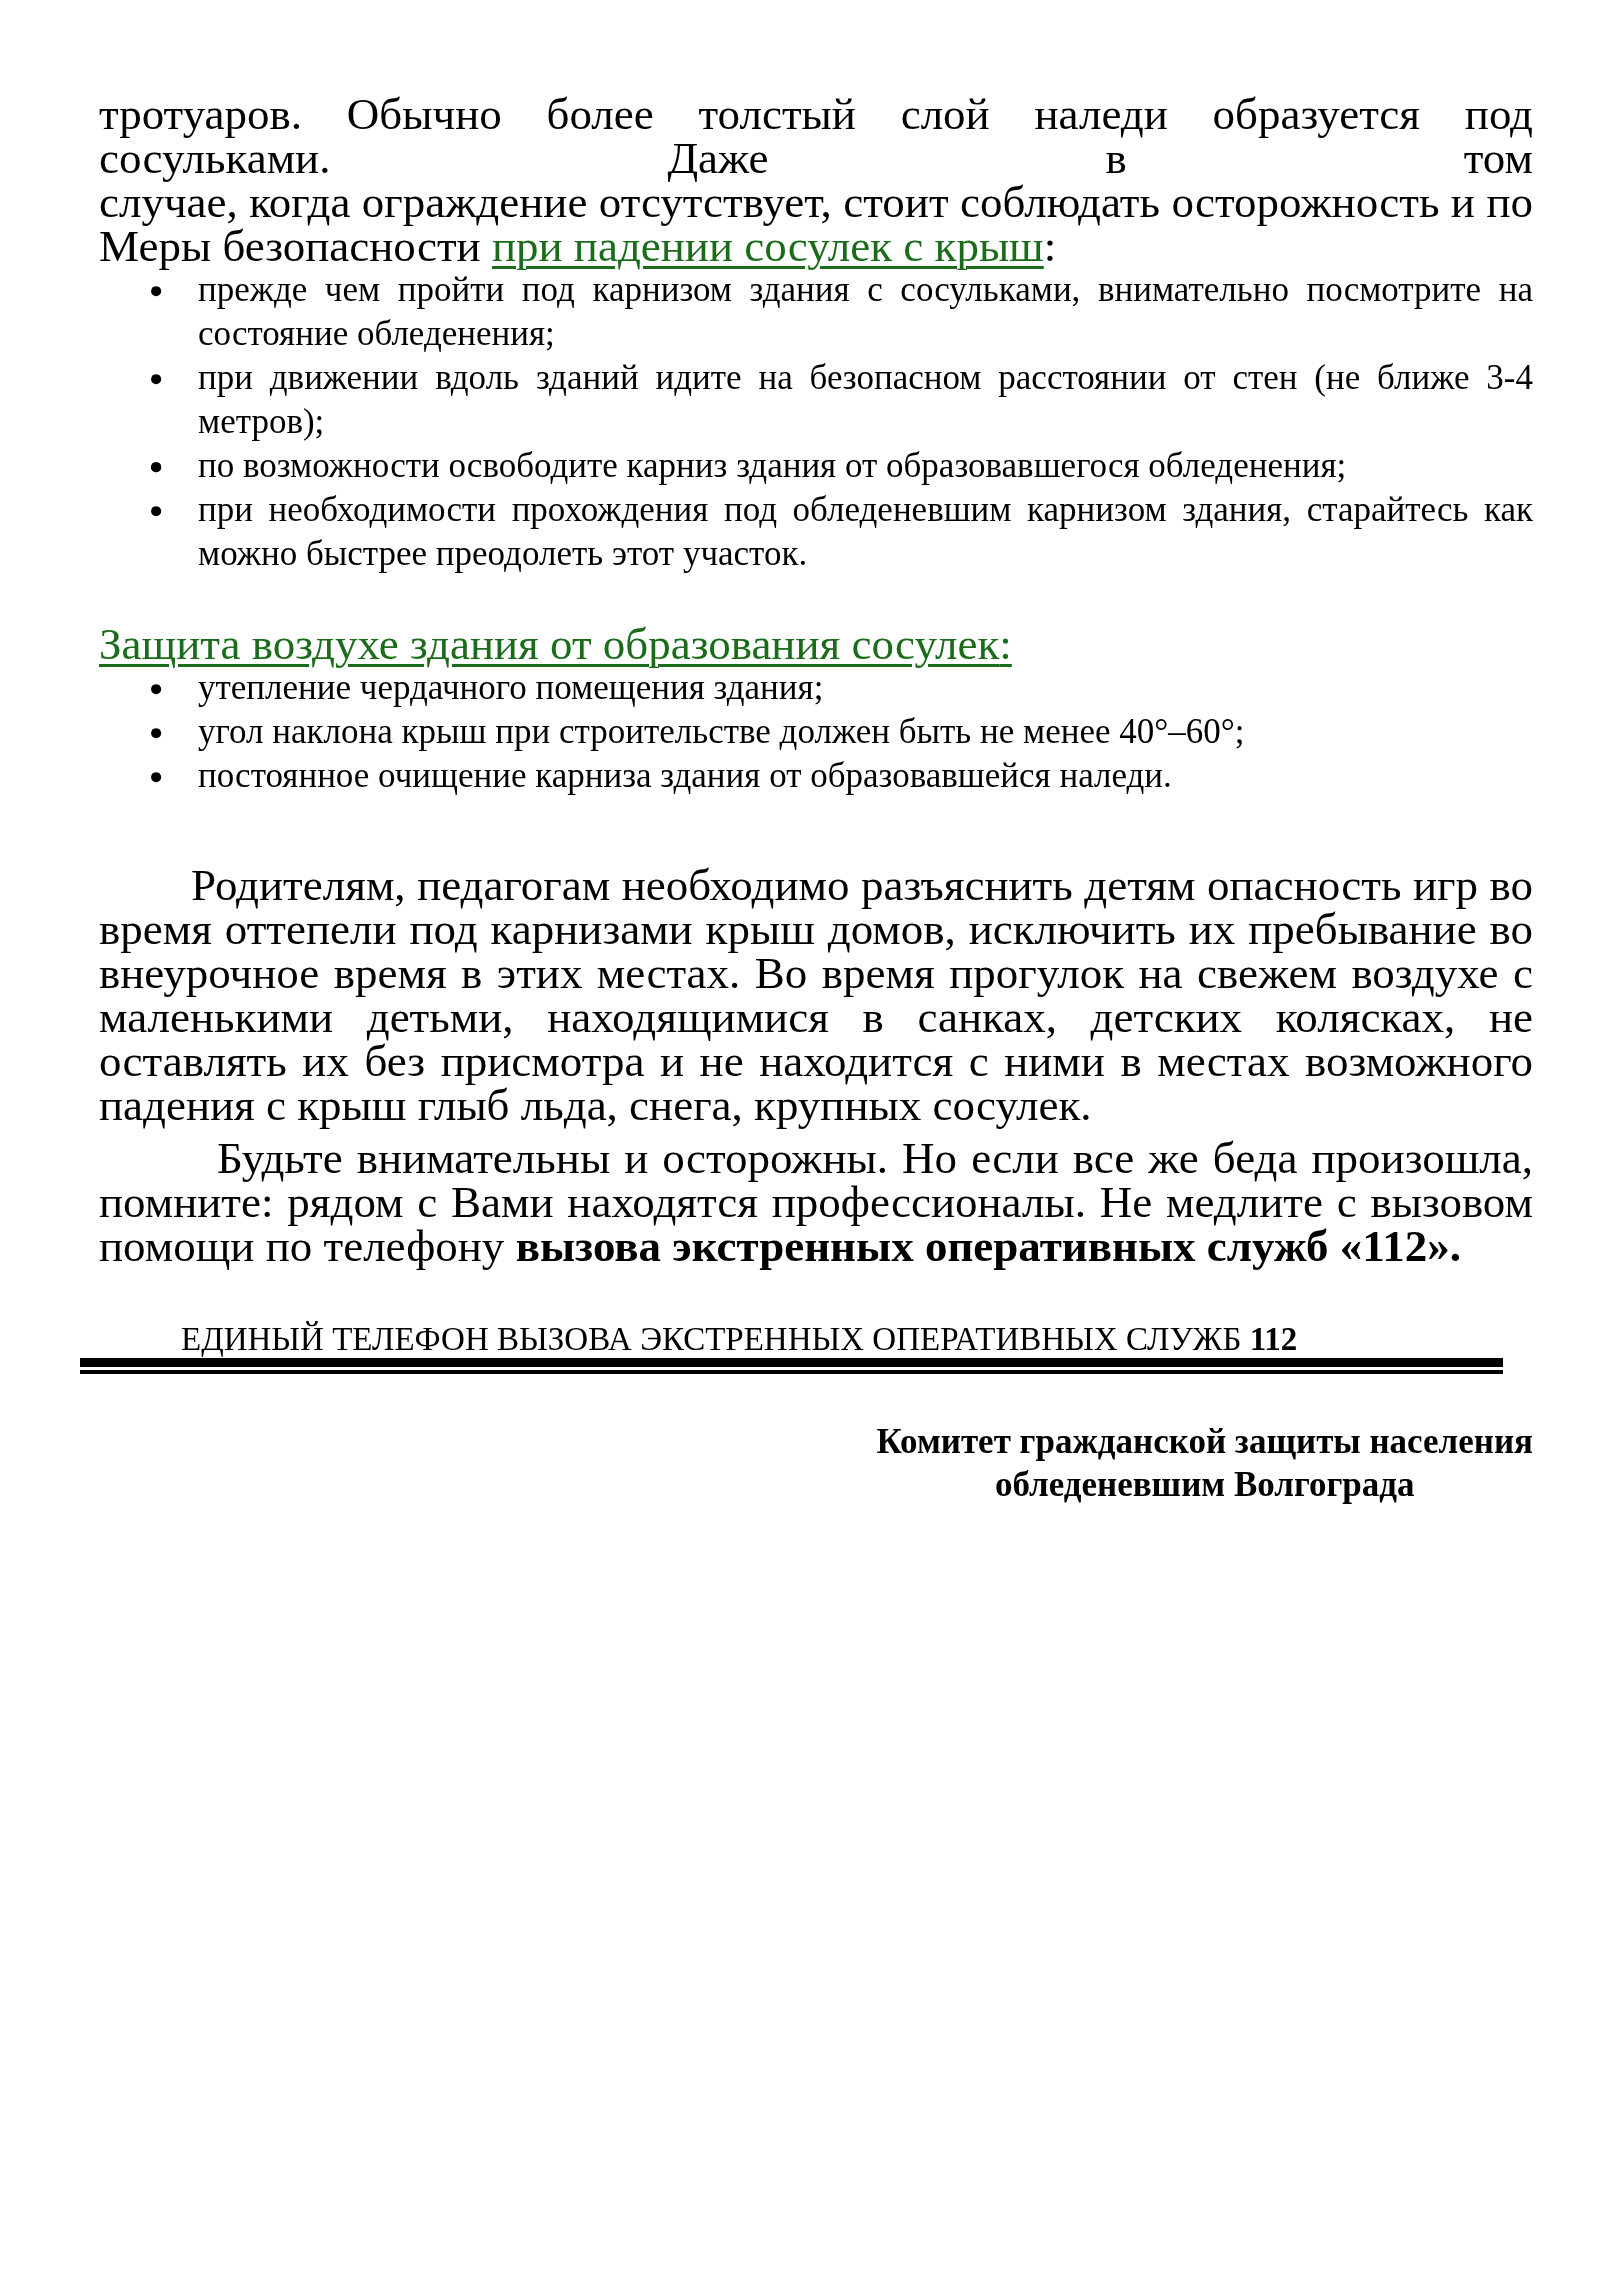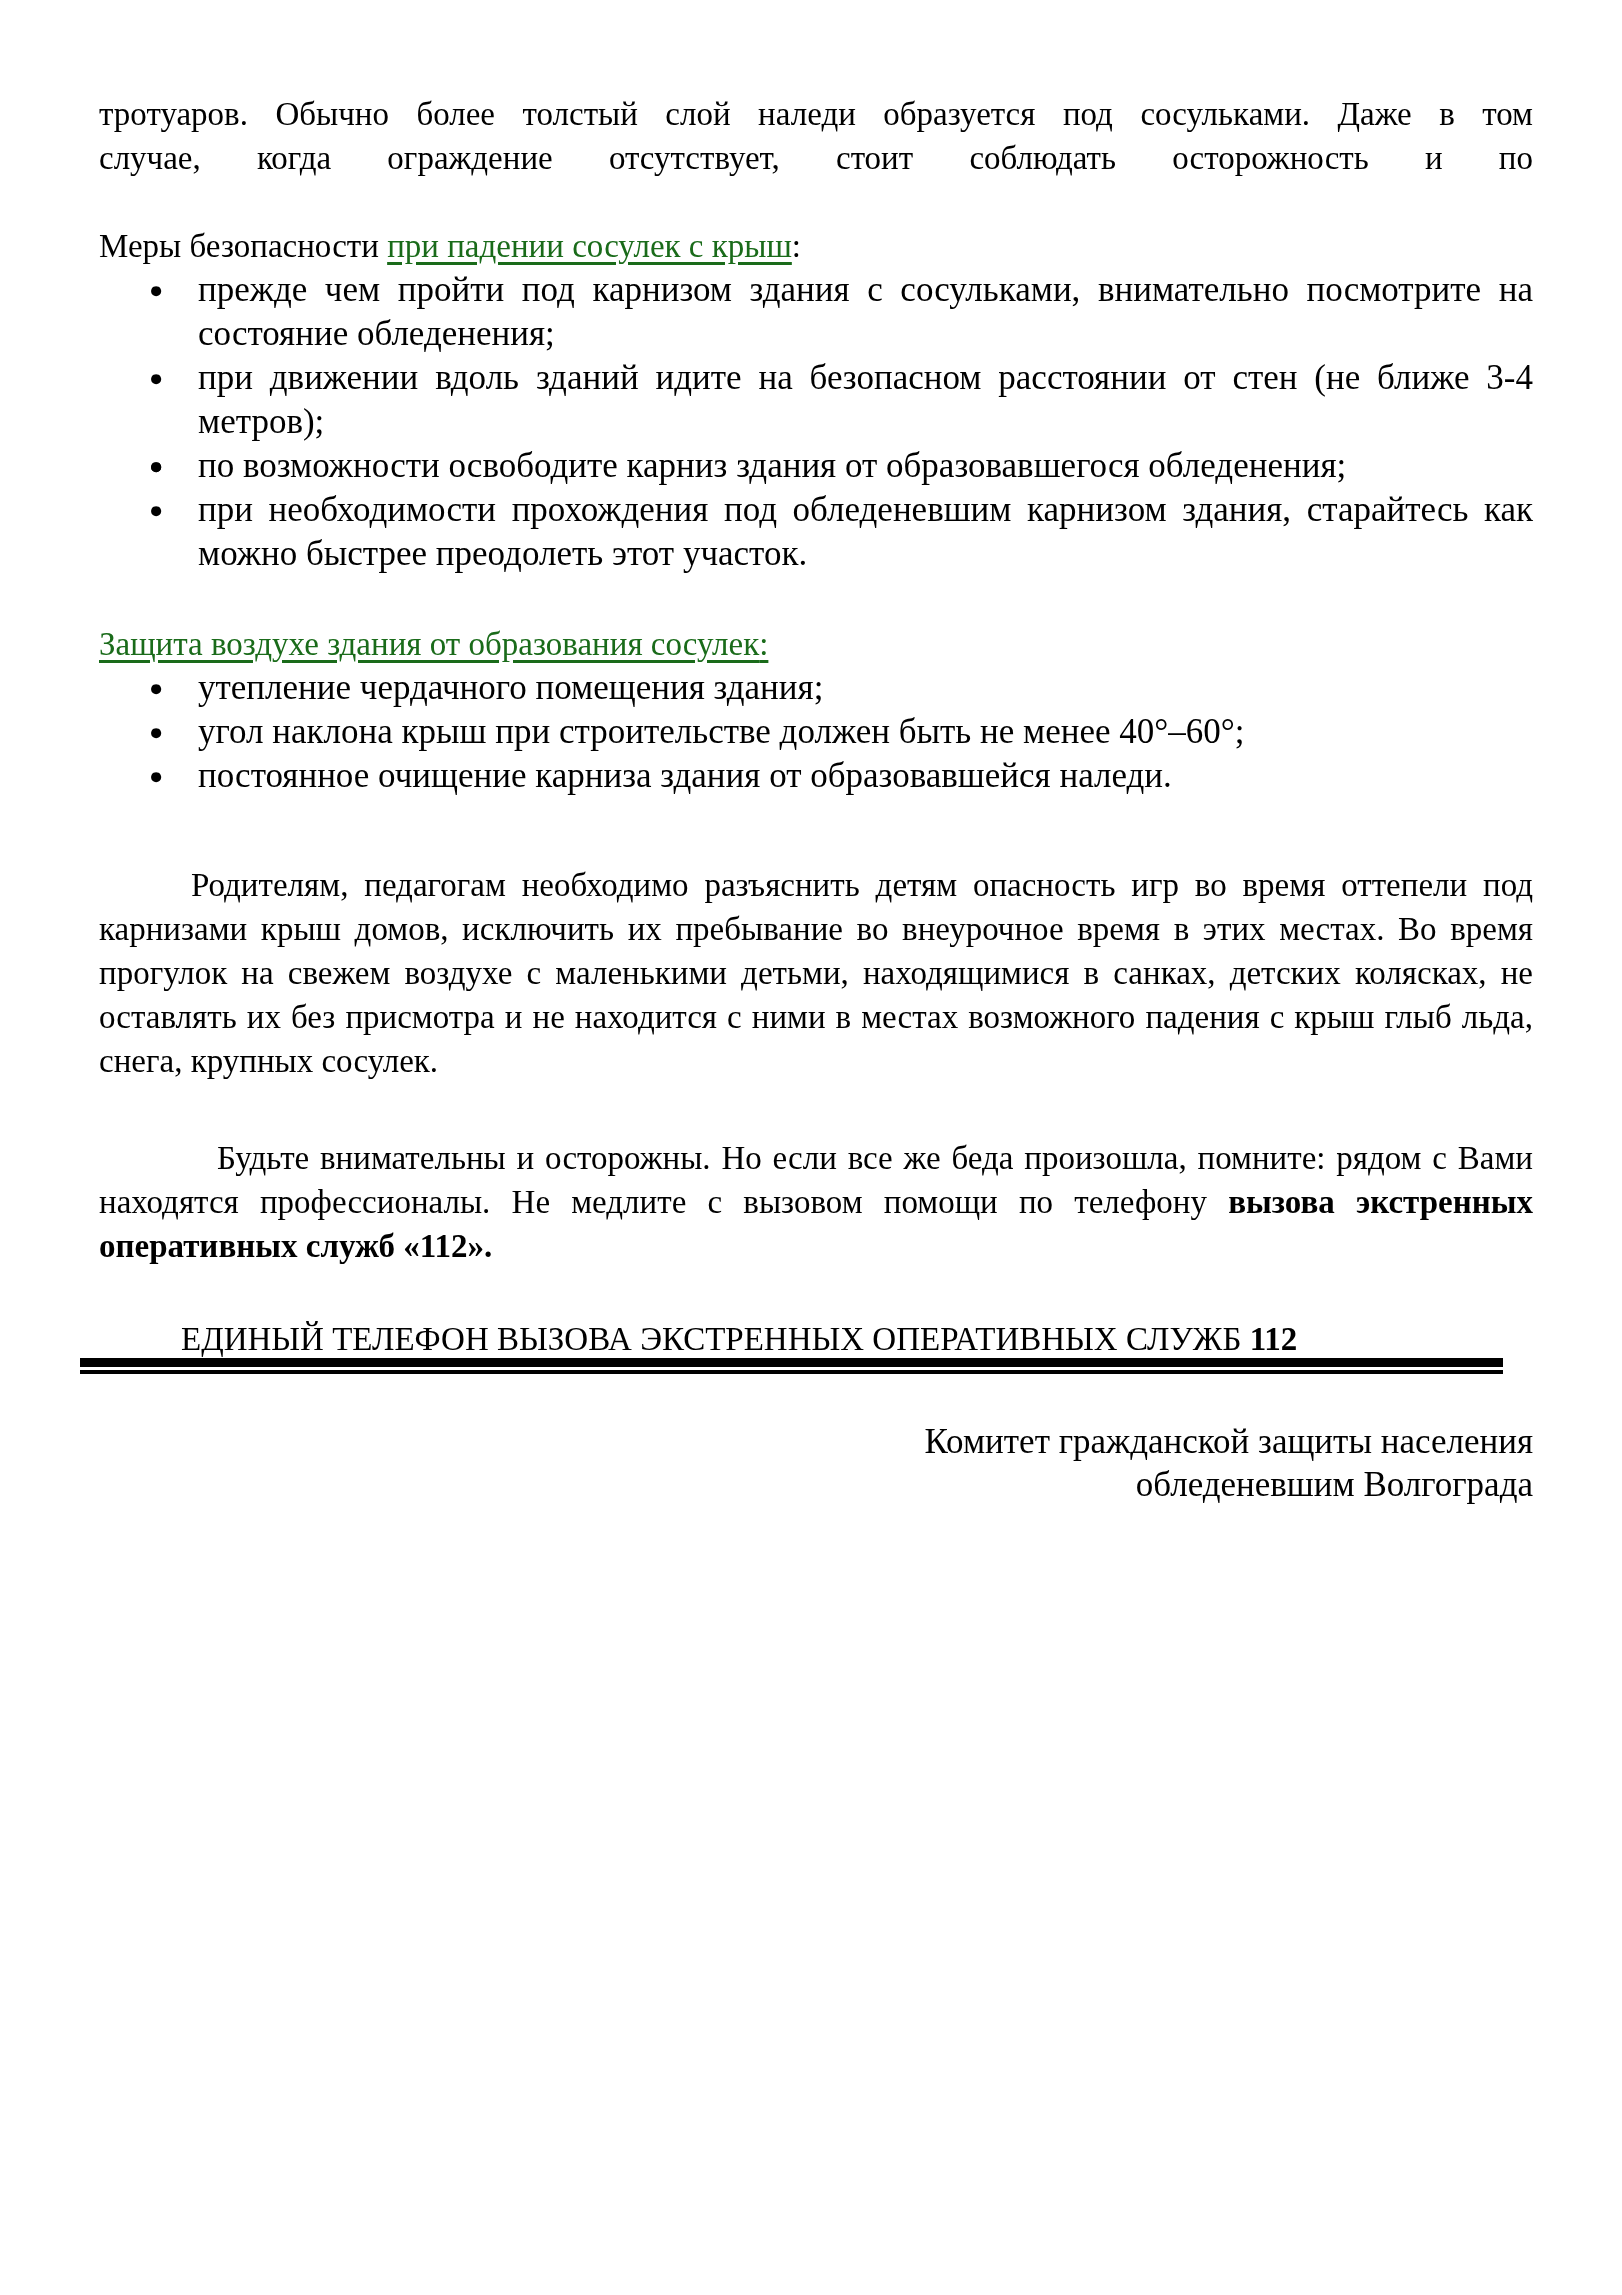--- a/index.html
+++ b/index.html
@@ -1,34 +1,34 @@
 <!DOCTYPE html>
 <html style="font-size:10.5px"><head>
 <meta charset="utf-8">
 <style>
   html, body { margin:0; padding:0; background:#ffffff; }
   body { width:1623px; height:2295px; position:relative; overflow:hidden;
          font-family:"Liberation Serif", "DejaVu Serif", serif; color:#000; }
   .page { position:absolute; left:99px; top:0; width:1434px; }
-  .p { position:absolute; left:0; width:1434px; font-size:33px; line-height:44px; text-align:justify; }
+  .p { position:absolute; left:0; width:1434px; font-size:45px; line-height:44px; text-align:justify; }
   .p.last { text-align-last:left; }
   .line { display:block; white-space:nowrap; }
   .justify { text-align:justify; text-align-last:justify; white-space:normal; }
   .green { color:#1a6b1a; text-decoration:underline; text-decoration-thickness:2.6px; text-underline-offset:5.2px; }
   ul.bl { list-style:none; margin:0; padding:0; position:absolute; left:0; width:1434px; font-size:35px; line-height:44px; }
   ul.bl li { position:relative; padding-left:99px; }
   ul.bl li .bullet { position:absolute; left:50px; top:0; font-size:23.6px; }
   .indent { text-indent:92px;margin-top:19px; }
   .indent2 { text-indent:118px;margin-top:27px; }
   b { font-weight:bold; }
   .banner { position:absolute; left:80px; top:1320px; width:1423px; }
   .banner-text { position:absolute; left:101px; top:0; font-size:33px; line-height:39px; white-space:nowrap; }
   .rule-thick { position:absolute; left:0; top:38px; width:1423px; height:8.5px; background:#000; }
   .rule-thin { position:absolute; left:0; top:50px; width:1423px; height:3.9px; background:#000; }
-  .sign { position:absolute; right:90px; top:1420px; text-align:right; font-size:35px; line-height:43px; font-weight:normal; }
+  .sign { position:absolute; right:90px; top:1420px; text-align:center; font-size:35px; line-height:43px; font-weight:bold; }
 </style>
 </head>
 <body>
 
 <div class="page">
 
   <div class="p" style="top:92px;">
     <span class="line justify">тротуаров. Обычно более толстый слой наледи образуется под сосульками. Даже в том</span>
     <span class="line justify">случае, когда ограждение отсутствует, стоит соблюдать осторожность и по</span>
   </div>

